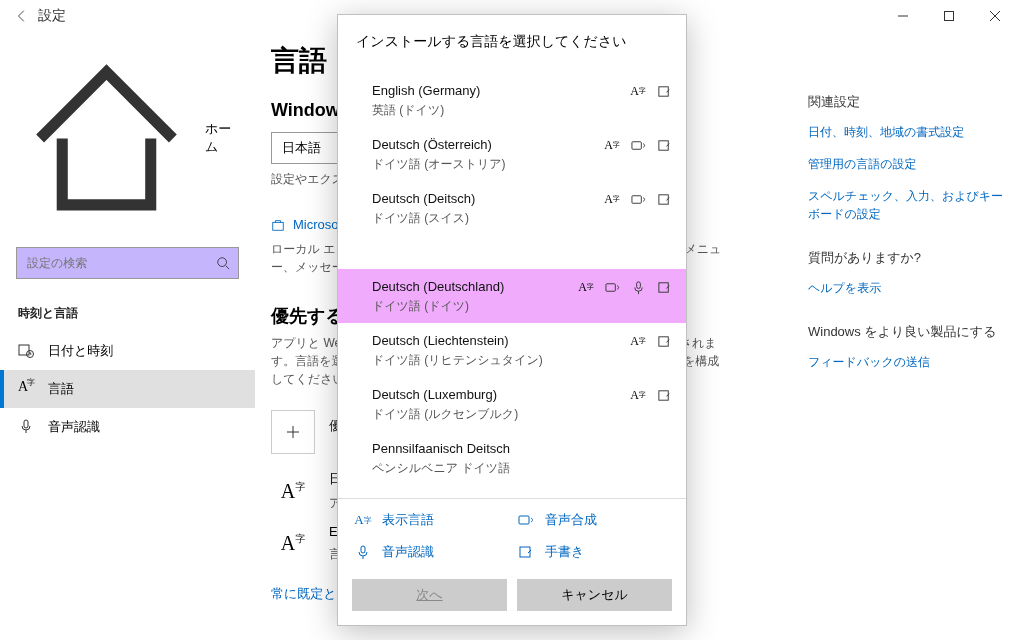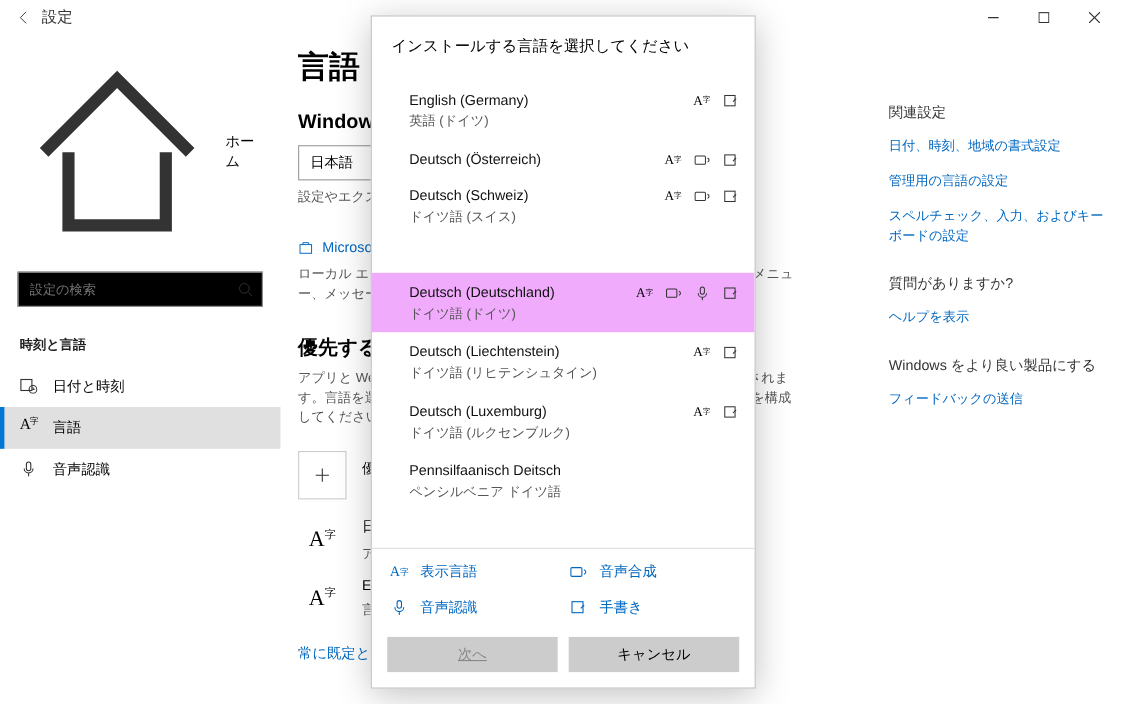--- a/index.html
+++ b/index.html
@@ -11,21 +11,21 @@
 .titlebar .title { font-size: 14px; color:#333; }
 .titlebar .spacer { flex:1; }
 .titlebar .sys { display:flex; }
 .titlebar .sys div { width:46px; height:32px; display:flex; align-items:center; justify-content:center;}
 .sys svg { width:10px; height:10px; }
 
 .app { display:flex; height:calc(640px - 32px); }
 
 .sidebar { width: 255px; padding: 10px 0; }
 .home { display:flex; align-items:center; gap:10px; padding: 8px 18px; font-size:13px;}
-.search-box { margin: 12px 16px; height: 32px; border:1px solid #999; background:#000000; position:relative; }
+.search-box { margin: 12px 16px; height: 32px; border:1px solid #999; background:#c4b5fd; position:relative; }
 .search-box input { border:none; outline:none; width:100%; height:100%; padding:0 28px 0 10px; font-size:12px; background:transparent; color:#666;}
 .search-box .mag { position:absolute; right:8px; top:8px; width:14px; height:14px; }
 .side-heading { padding: 14px 18px 10px; font-size:12px; font-weight:600; color:#222;}
 .side-item { display:flex; align-items:flex-start; gap:14px; padding:10px 18px; font-size:13px; color:#000000; cursor:pointer; }
 .side-item.sel { background:#e0e0e0; border-left:4px solid #0078d4; padding-left:14px;}
 .side-item .ico { width:16px; height:16px; }
 
 .content { flex:1; padding: 10px 16px; position:relative; }
 .content h1 { font-size:28px; font-weight:600; margin-bottom:18px; }
 .content h2 { font-size:18px; font-weight:600; margin-top:0; }
@@ -210,40 +210,41 @@
             <span>
               <svg width="15" height="15" viewBox="0 0 16 16">
                 <rect x="2" y="3" width="10" height="10"></rect>
                 <path d="M13 6 L10 9"></path>
               </svg>
             </span>
           </div>
         </div>
         <div class="lang-item">
           <div class="name">Deutsch (Österreich)</div>
+          <div class="sub">ドイツ語 (オーストリア)</div>
           <div class="icons">
             <span>
               <span class="biglang" style="font-size:12px;">A<sup style="font-size:7px;">字</sup></span>
             </span>
             <span>
               <svg width="15" height="15" viewBox="0 0 16 16">
                 <rect x="1" y="4" width="10" height="8" rx="1"></rect>
                 <path d="M13 6 C15 7 15 9 13 10"></path>
               </svg>
             </span>
             <span>
               <svg width="15" height="15" viewBox="0 0 16 16">
                 <rect x="2" y="3" width="10" height="10"></rect>
                 <path d="M13 6 L10 9"></path>
               </svg>
             </span>
           </div>
         </div>
         <div class="lang-item">
-          <div class="name">Deutsch (Schweiz)</div>
+          <div class="name">Deutsch (Deitsch)</div>
           <div class="sub">ドイツ語 (スイス)</div>
           <div class="icons">
             <span>
               <span class="biglang" style="font-size:12px;">A<sup style="font-size:7px;">字</sup></span>
             </span>
             <span>
               <svg width="15" height="15" viewBox="0 0 16 16">
                 <rect x="1" y="4" width="10" height="8" rx="1"></rect>
                 <path d="M13 6 C15 7 15 9 13 10"></path>
               </svg>

